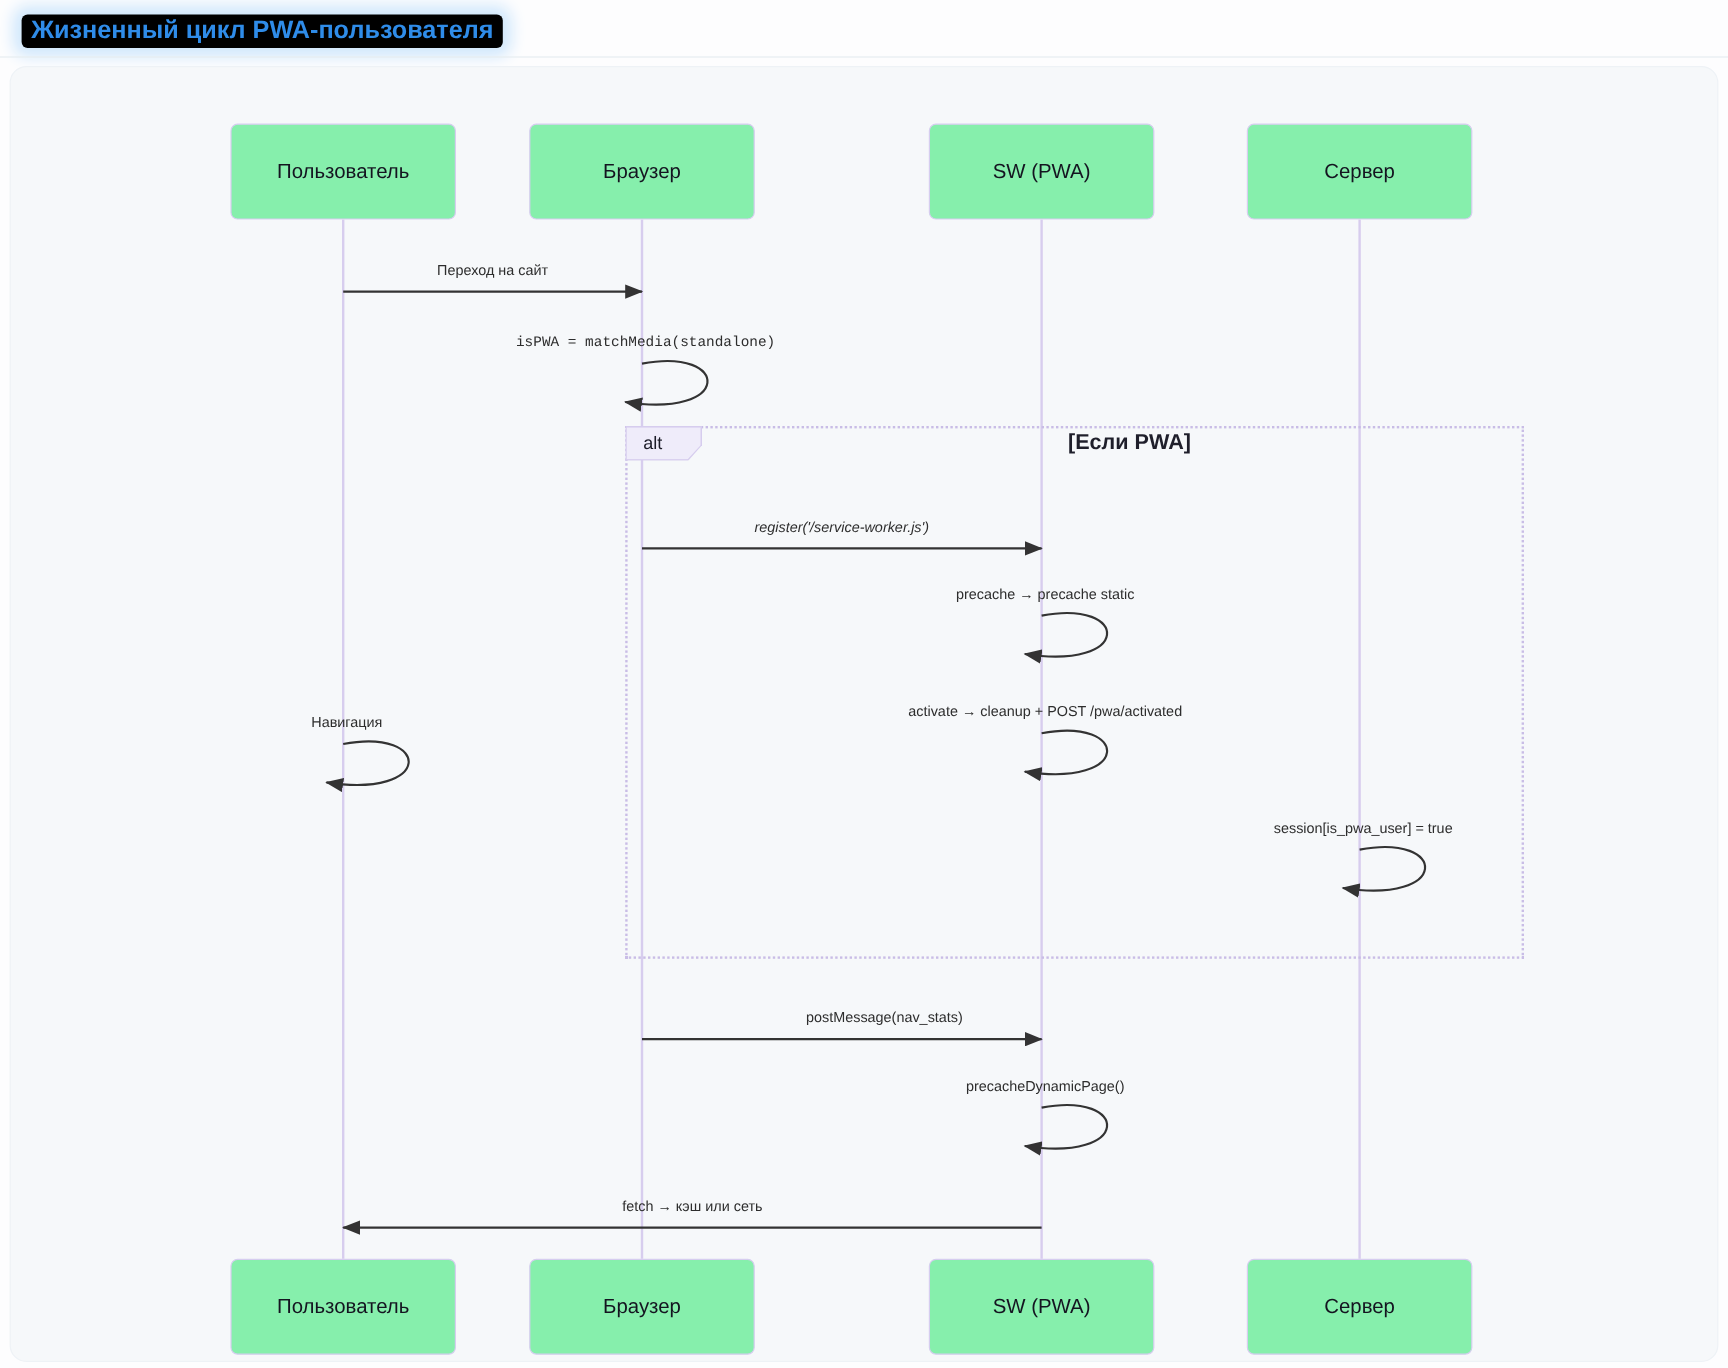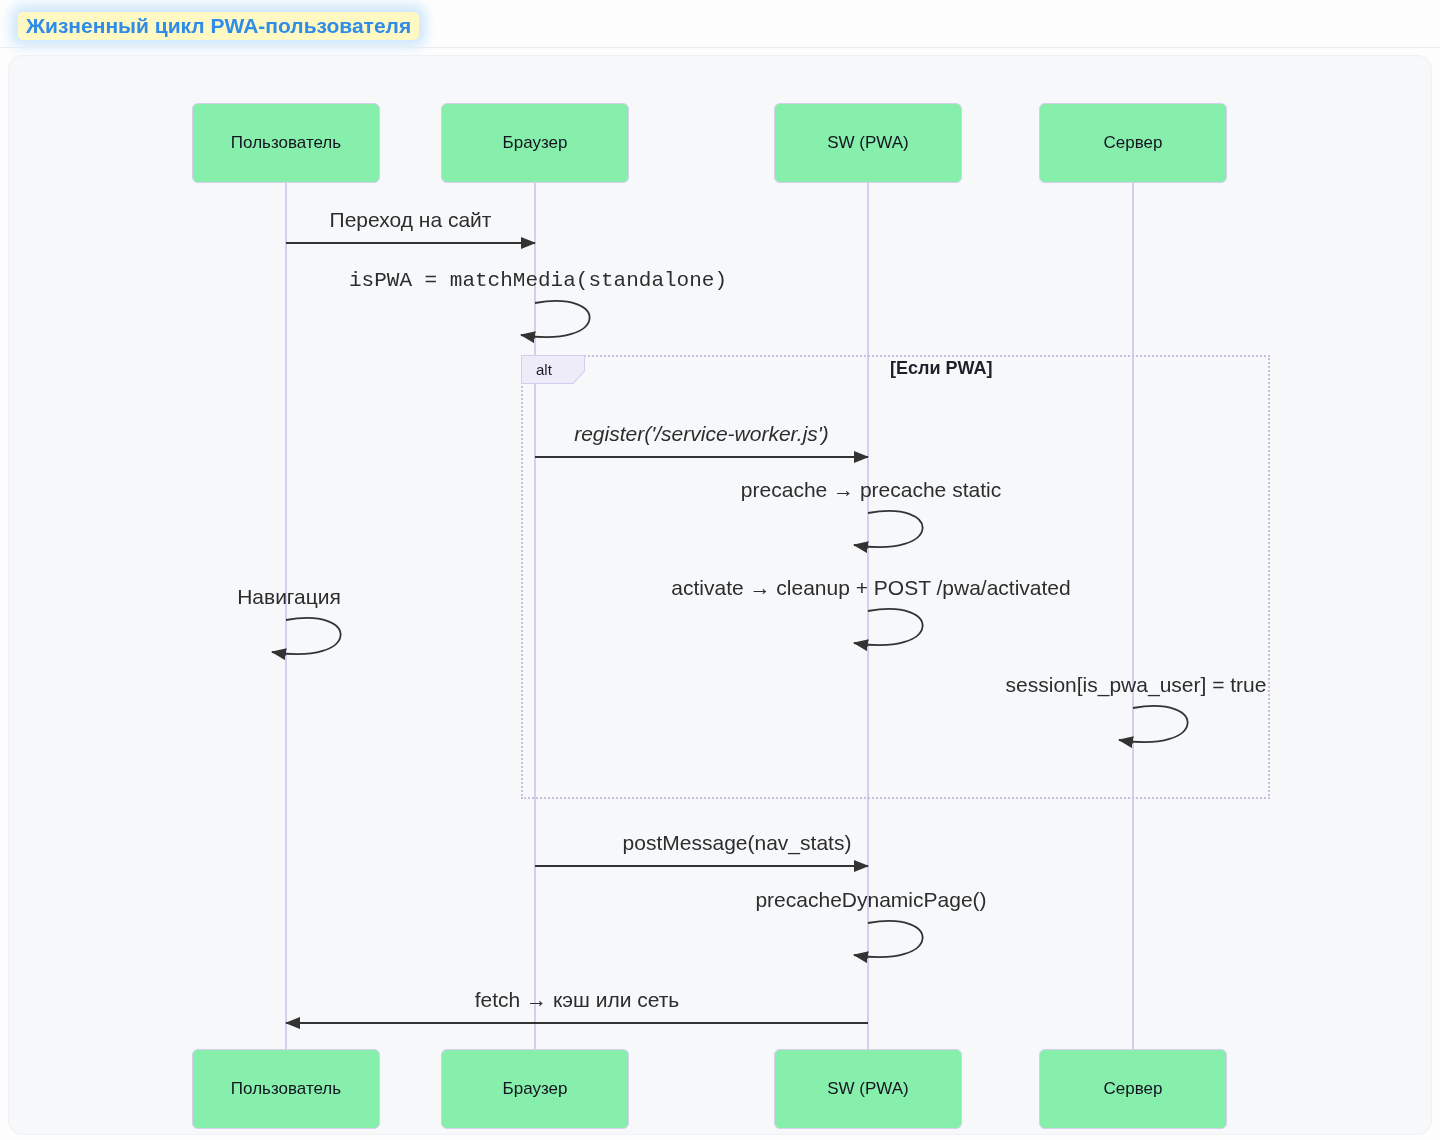--- a/index.html
+++ b/index.html
@@ -5,21 +5,21 @@
   html,body{margin:0;padding:0;}
   body{
     width:1440px;height:1140px;position:relative;overflow:hidden;
     background:#fdfdfe;
     font-family:"Liberation Sans","DejaVu Sans",sans-serif;
   }
   .page-title{
     position:absolute;left:18px;top:12px;
     display:inline-block;padding:2px 8px;border-radius:5px;
     font-size:21px;font-weight:700;color:#2f8ce9;
-    background:#fef9c3;box-shadow:0 0 12px 7px #cfe7fc;
+    background:#000000;box-shadow:0 0 12px 7px #cfe7fc;
     white-space:nowrap;
   }
   .title-sep{
     position:absolute;left:0;top:47px;width:1440px;height:1px;
     background:#e7edf1;
   }
   .canvas{
     position:absolute;left:8px;top:55px;width:1422px;height:1078px;
     background:#f6f8fa;border:1px solid #eef2f6;border-radius:14px;
   }
@@ -28,21 +28,21 @@
     background:#86efac;border:1px solid #d6cdef;border-radius:6px;
     display:flex;align-items:center;justify-content:center;
     font-size:17px;font-weight:500;color:#141420;
     box-sizing:border-box;z-index:6;
   }
   .lifeline{
     position:absolute;width:2px;background:#d7cdee;z-index:1;
   }
   .msg-label{
     position:absolute;transform:translate(-50%,-100%);
-    font-size:21px;font-weight:500;color:#2d2d2d;white-space:nowrap;
+    font-size:12px;font-weight:500;color:#2d2d2d;white-space:nowrap;
     z-index:5;
   }
   .alt-frame{
     position:absolute;border:2px dotted #c9bde6;box-sizing:border-box;
     z-index:2;background:transparent;
   }
   .alt-tab-outer{
     position:absolute;left:-2px;top:-2px;width:64px;height:29px;
     background:#d6cdee;z-index:3;
     clip-path:polygon(0 0,100% 0,100% 55%,82% 100%,0 100%);

